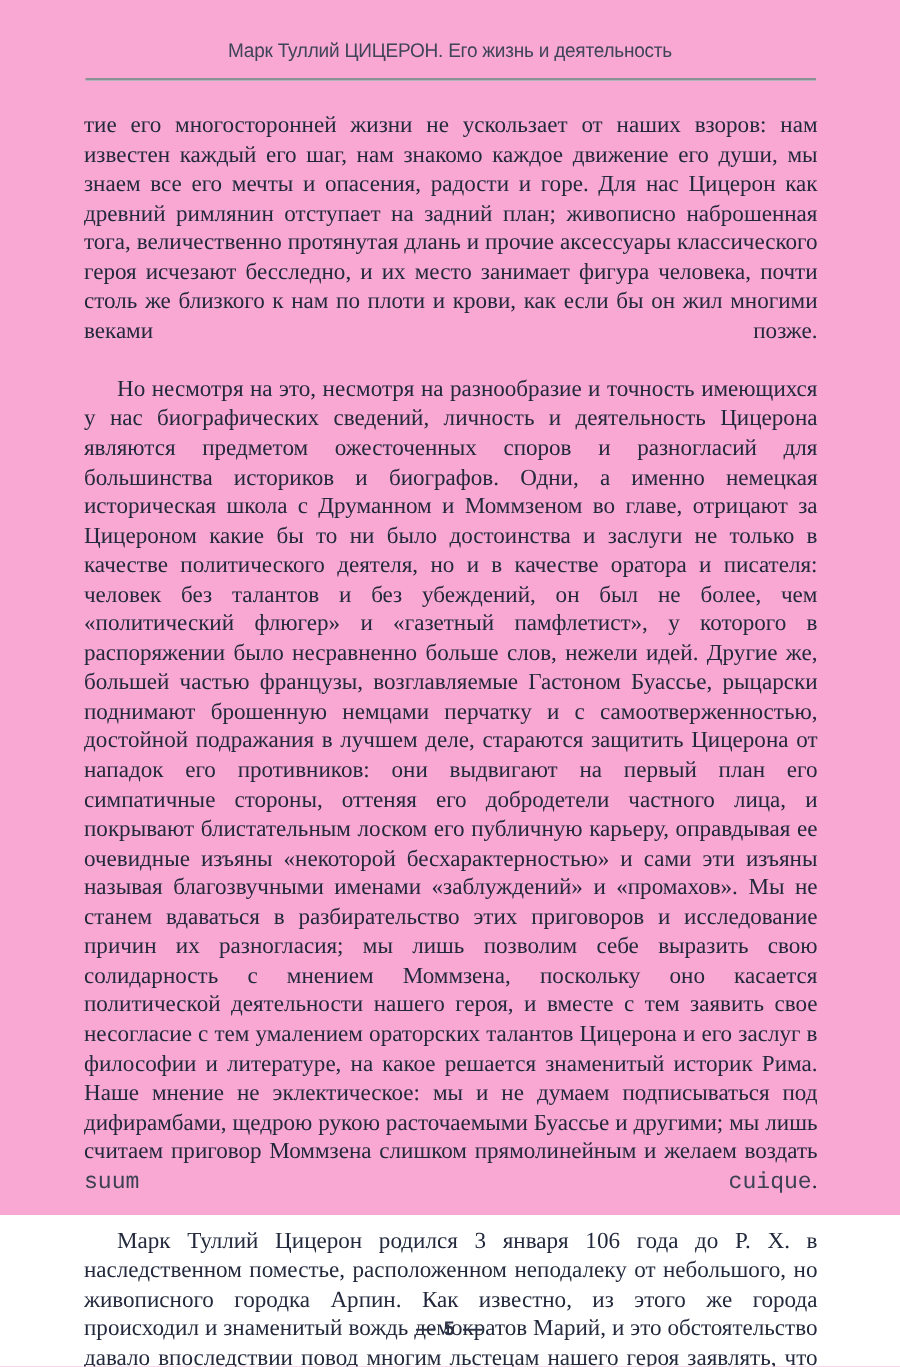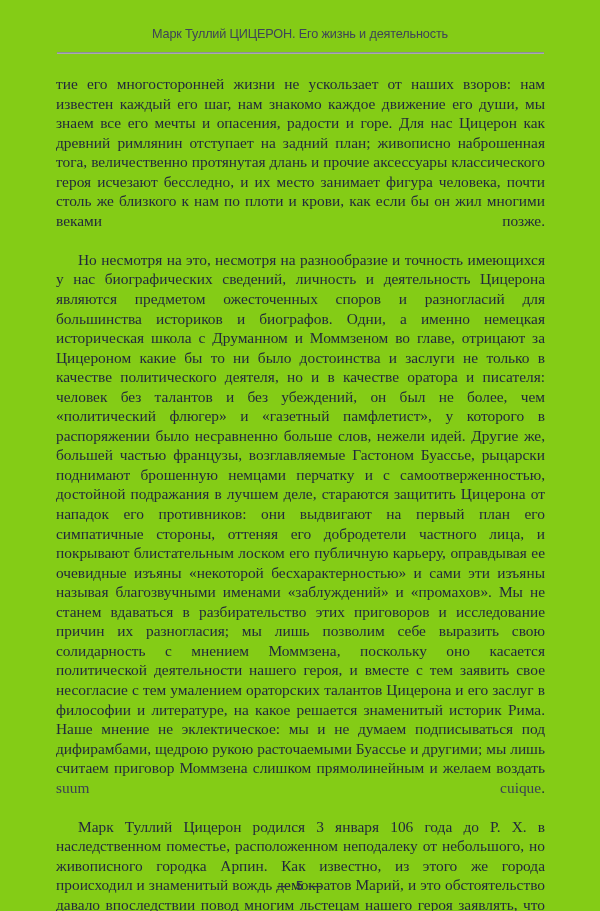--- a/index.html
+++ b/index.html
@@ -12,22 +12,22 @@
     background: #ffffff;
     font-family: "Liberation Serif", "DejaVu Serif", serif;
     overflow: hidden;
     position: relative;
   }
 
   .page {
     position: absolute;
     left: 0; top: 0;
     width: 600px;
-    height: 911px;
-    background: #84cc16;
+    height: 810px;
+    background: #f9a8d4;
     box-sizing: border-box;
   }
 
   
   .running-head {
     position: absolute;
     left: 56px;
     top: 26px;
     width: 488px;
     text-align: center;
@@ -78,21 +78,21 @@
 
   
   .textblock p:after {
     content: "";
     display: inline-block;
     width: 100%;
   }
 
   .latin {
     font-style: normal;
-    font-family: Liberation Serif, serif;
+    font-family: Liberation Mono, monospace;
     color: #3c4154;
   }
 
   
   .folio {
     position: absolute;
     left: 0;
     top: 878px;
     width: 600px;
     text-align: center;

